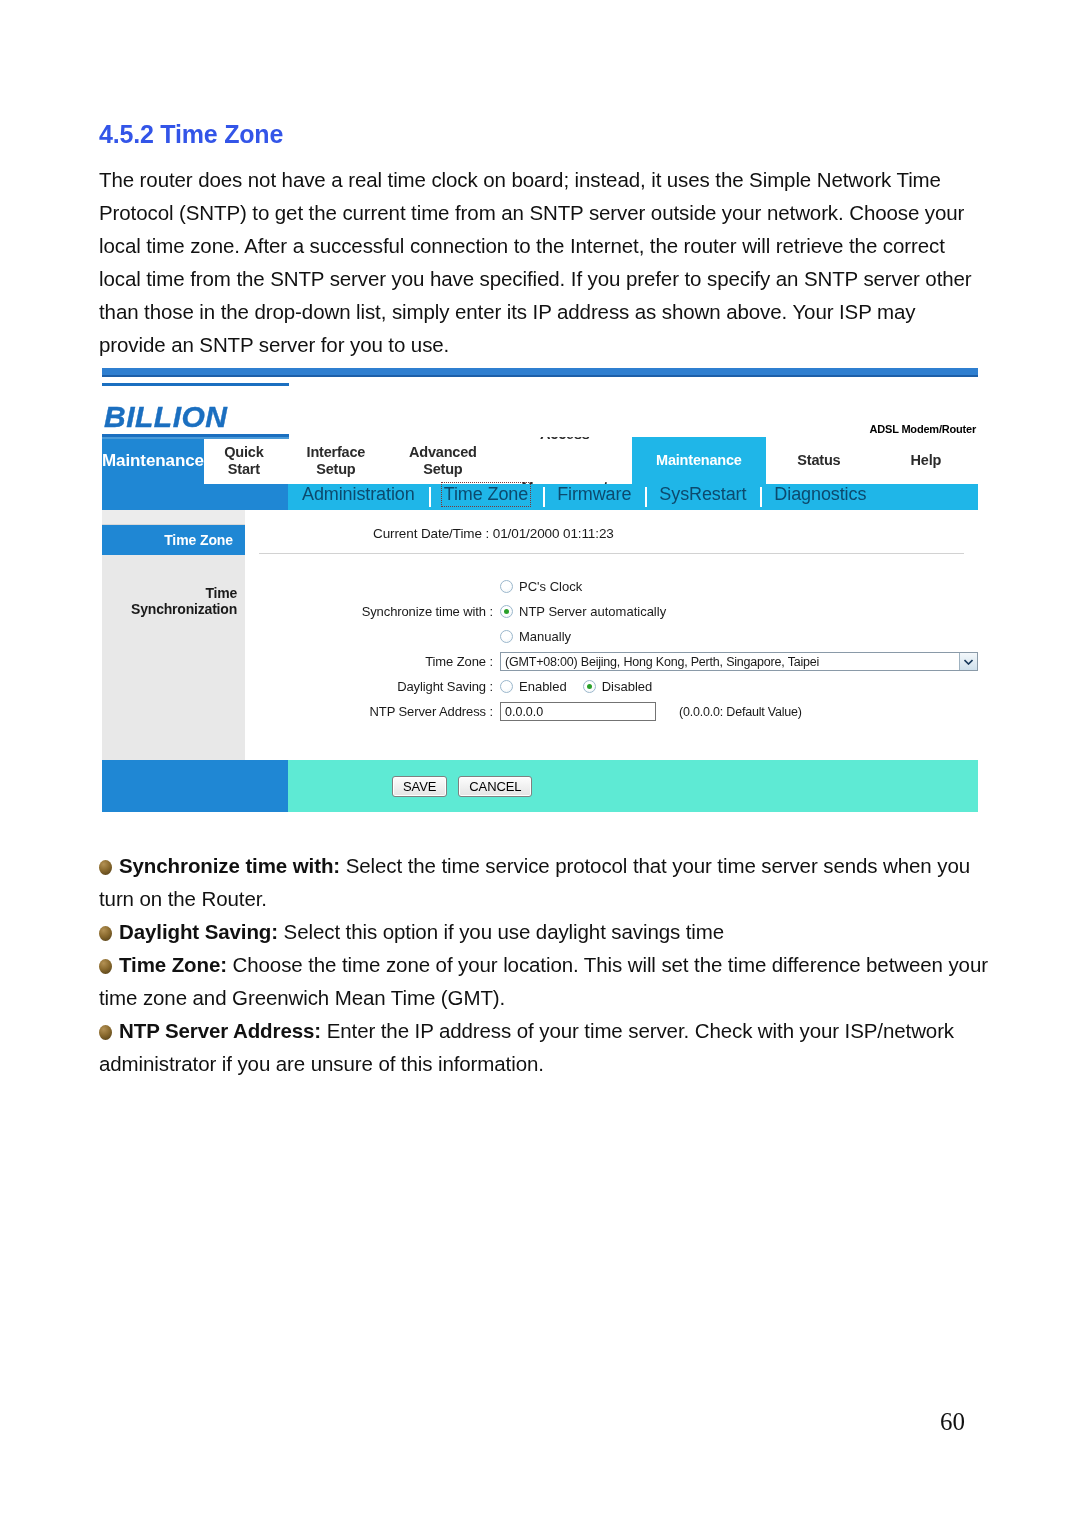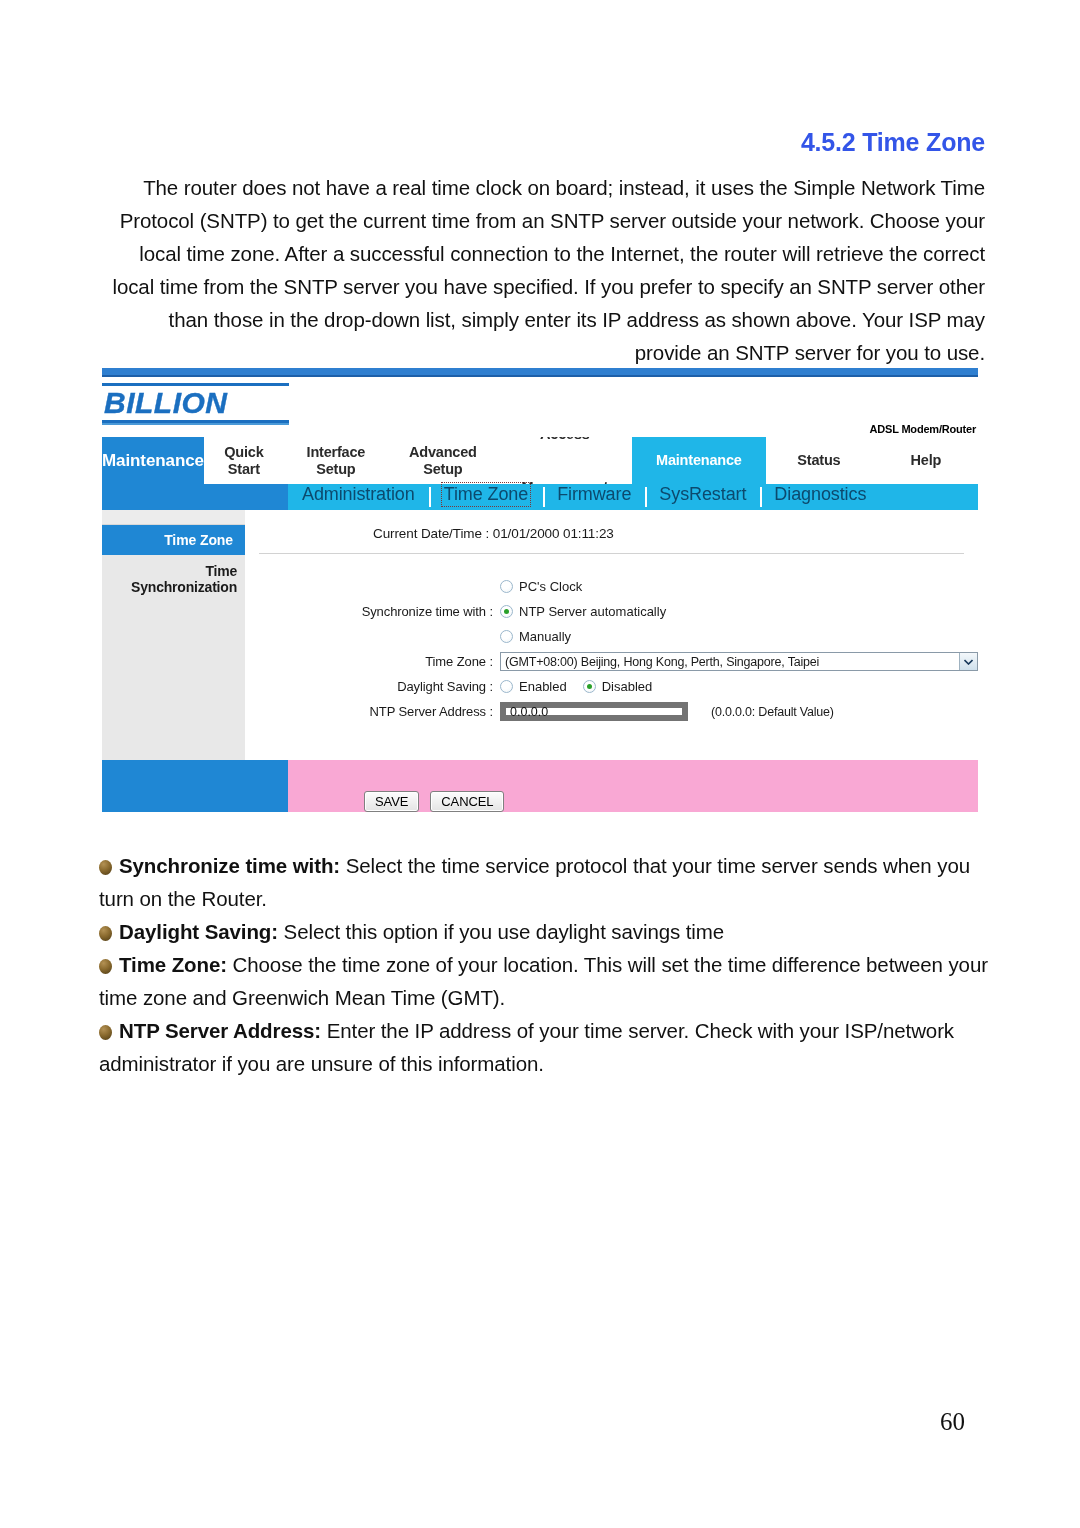--- a/index.html
+++ b/index.html
@@ -13,23 +13,22 @@
     position: relative;
     font-family: "Liberation Sans", sans-serif;
     color: #000000;
     overflow: hidden;
   }
 
   
   .doc {
     position: absolute;
     left: 99px;
-    top: 128px;
+    top: 120px;
     width: 886px;
-    text-align: right;
   }
   .heading {
     font-size: 25px;
     font-weight: bold;
     color: #3355e8;
     letter-spacing: -0.2px;
     margin: 0 0 14px 0;
   }
   .body-par {
     font-size: 20.5px;
@@ -70,21 +69,21 @@
     width: 100%;
   }
   .logo-rule.thin { height: 2px; background: #4a9ad8; }
   .logo-text {
     font-size: 30px;
     font-weight: bold;
     font-style: italic;
     color: #1b6fc0;
     letter-spacing: 0.5px;
     line-height: 32px;
-    padding: 1px 0 1px 2px;
+    padding: 15px 0 1px 2px;
     font-family: "Liberation Sans", sans-serif;
     -webkit-text-stroke: 0.4px #1b6fc0;
   }
   .adsl-label {
     position: absolute;
     right: 2px;
     bottom: 2px;
     font-size: 11px;
     font-weight: bold;
     color: #000000;
@@ -200,21 +199,21 @@
     color: #ffffff;
     font-size: 14px;
     font-weight: bold;
     display: flex;
     align-items: center;
     justify-content: flex-end;
     padding-right: 12px;
     letter-spacing: -0.1px;
   }
   .side-sub {
-    margin-top: 8px;
+    margin-top: 30px;
     font-size: 14px;
     font-weight: bold;
     color: #1a1a1a;
     text-align: right;
     padding-right: 8px;
     letter-spacing: -0.2px;
   }
   .ui-main {
     flex: 1;
     background: #ffffff;
@@ -309,46 +308,46 @@
     border-left: 1px solid #9fb2c0;
     display: flex;
     align-items: center;
     justify-content: center;
     box-sizing: border-box;
   }
   .select-arrow svg { display: block; }
 
   
   .textinput {
-    width: 188px;
+    width: 156px;
     height: 19px;
-    border: 6px solid #737373;
+    border: 1px solid #737373;
     background: #ffffff;
     font-size: 12.5px;
     padding-left: 4px;
     box-sizing: border-box;
     display: flex;
     align-items: center;
     color: #111;
   }
   .hint { margin-left: 23px; font-size: 12.5px; color: #1a1a1a; letter-spacing: -0.2px; }
 
   
   .ui-footer {
     display: flex;
     height: 52px;
     align-items: stretch;
   }
   .footer-left { width: 186px; background: #1f87d4; }
   .footer-right {
     flex: 1;
-    background: #f9a8d4;
-    display: flex;
-    align-items: flex-end;
-    padding-left: 76px;
+    background: #5eead4;
+    display: flex;
+    align-items: center;
+    padding-left: 104px;
   }
   .btn {
     background: linear-gradient(#fdfdfd, #e4e4e4);
     border: 1px solid #808080;
     border-radius: 3px;
     font-size: 13px;
     font-family: "Liberation Sans", sans-serif;
     color: #000000;
     padding: 2px 10px;
     margin-right: 11px;

